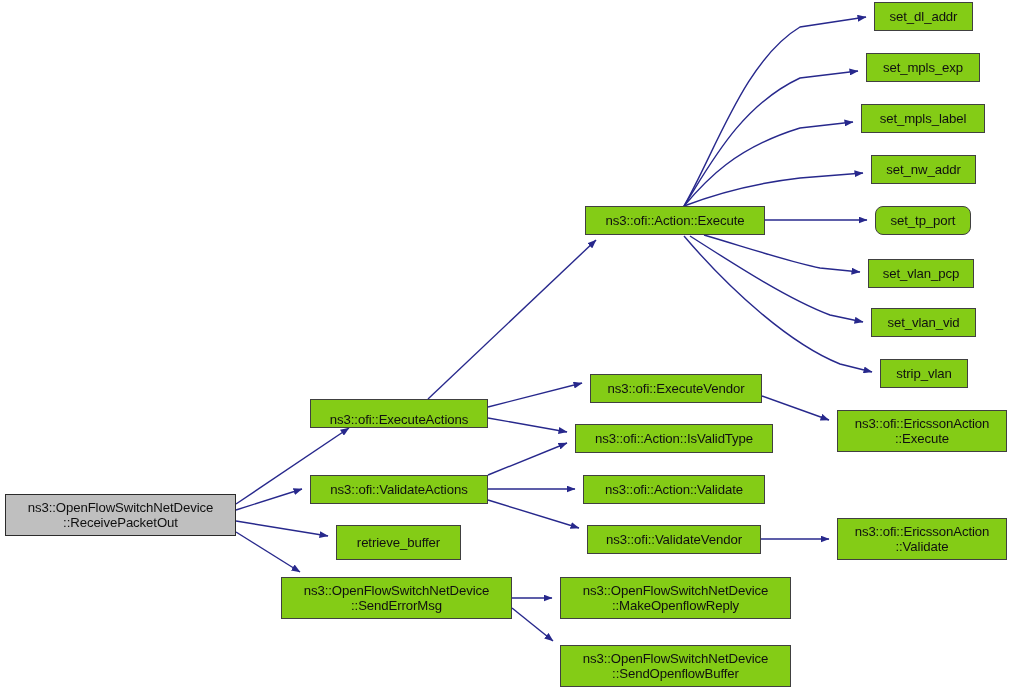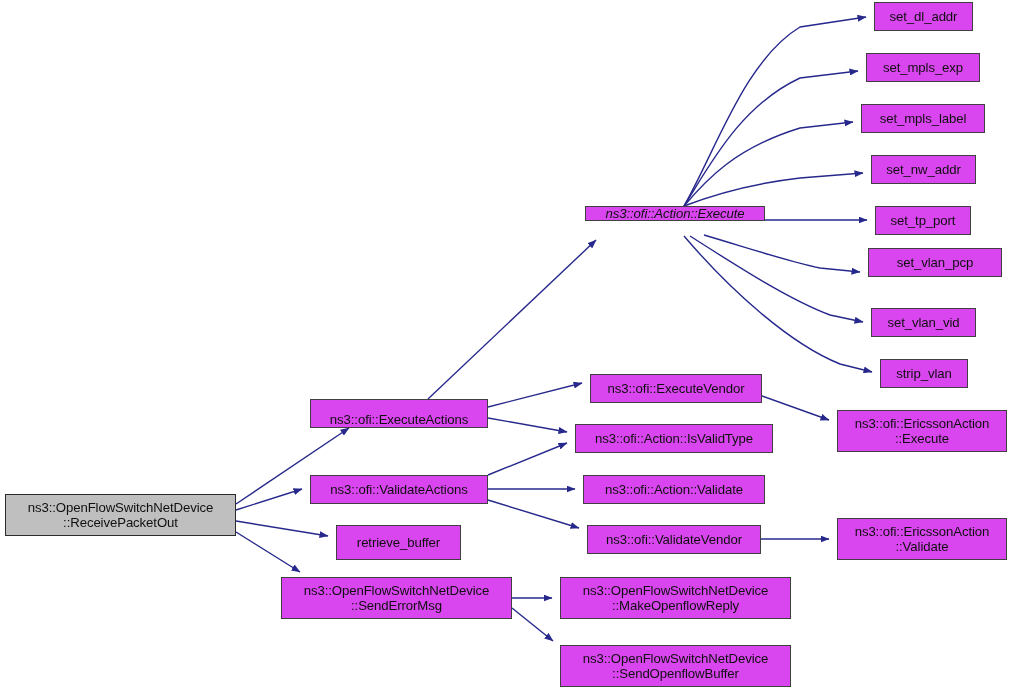--- a/index.html
+++ b/index.html
@@ -23,21 +23,21 @@
     left: 0;
     top: 0;
     width: 1015px;
     height: 690px;
     pointer-events: none;
   }
   .node {
     position: absolute;
     box-sizing: border-box;
     border: 1px solid #404040;
-    background: #d946ef;
+    background: #84cc16;
     color: #101010;
     display: flex;
     align-items: center;
     justify-content: center;
     text-align: center;
     font-size: 13.2px;
     line-height: 15.5px;
     letter-spacing: -0.1px;
     white-space: pre-line;
     z-index: 2;
@@ -84,31 +84,31 @@
       </g>
   </svg>
   <div id="node-layer">
       <div class="node root" style="left: 5px; top: 494px; width: 231px; height: 42px;"><span>ns3::OpenFlowSwitchNetDevice
 ::ReceivePacketOut</span></div>
       <div class="node" style="left: 310px; top: 399px; width: 178px; height: 29px; align-items: flex-end;"><span>ns3::ofi::ExecuteActions</span></div>
       <div class="node" style="left: 310px; top: 475px; width: 178px; height: 29px;"><span>ns3::ofi::ValidateActions</span></div>
       <div class="node" style="left: 336px; top: 525px; width: 125px; height: 35px;"><span>retrieve_buffer</span></div>
       <div class="node" style="left: 281px; top: 577px; width: 231px; height: 42px;"><span>ns3::OpenFlowSwitchNetDevice
 ::SendErrorMsg</span></div>
-      <div class="node" style="left: 585px; top: 206px; width: 180px; height: 15px; font-style: italic;"><span>ns3::ofi::Action::Execute</span></div>
+      <div class="node" style="left: 585px; top: 206px; width: 180px; height: 29px;"><span>ns3::ofi::Action::Execute</span></div>
       <div class="node" style="left: 590px; top: 374px; width: 172px; height: 29px;"><span>ns3::ofi::ExecuteVendor</span></div>
       <div class="node" style="left: 575px; top: 424px; width: 198px; height: 29px;"><span>ns3::ofi::Action::IsValidType</span></div>
       <div class="node" style="left: 583px; top: 475px; width: 182px; height: 29px;"><span>ns3::ofi::Action::Validate</span></div>
       <div class="node" style="left: 587px; top: 525px; width: 174px; height: 29px;"><span>ns3::ofi::ValidateVendor</span></div>
       <div class="node" style="left: 874px; top: 2px; width: 99px; height: 29px;"><span>set_dl_addr</span></div>
       <div class="node" style="left: 866px; top: 53px; width: 114px; height: 29px;"><span>set_mpls_exp</span></div>
       <div class="node" style="left: 861px; top: 104px; width: 124px; height: 29px;"><span>set_mpls_label</span></div>
       <div class="node" style="left: 871px; top: 155px; width: 105px; height: 29px; text-align: right;"><span>set_nw_addr</span></div>
-      <div class="node" style="left: 875px; top: 206px; width: 96px; height: 29px;"><span>set_tp_port</span></div>
-      <div class="node" style="left: 868px; top: 248px; width: 134px; height: 29px;"><span>set_vlan_pcp</span></div>
+      <div class="node" style="left: 875px; top: 206px; width: 96px; height: 29px; border-radius: 8px;"><span>set_tp_port</span></div>
+      <div class="node" style="left: 868px; top: 259px; width: 106px; height: 29px;"><span>set_vlan_pcp</span></div>
       <div class="node" style="left: 871px; top: 308px; width: 105px; height: 29px;"><span>set_vlan_vid</span></div>
       <div class="node" style="left: 880px; top: 359px; width: 88px; height: 29px;"><span>strip_vlan</span></div>
       <div class="node" style="left: 837px; top: 410px; width: 170px; height: 42px;"><span>ns3::ofi::EricssonAction
 ::Execute</span></div>
       <div class="node" style="left: 837px; top: 518px; width: 170px; height: 42px;"><span>ns3::ofi::EricssonAction
 ::Validate</span></div>
       <div class="node" style="left: 560px; top: 577px; width: 231px; height: 42px;"><span>ns3::OpenFlowSwitchNetDevice
 ::MakeOpenflowReply</span></div>
       <div class="node" style="left: 560px; top: 645px; width: 231px; height: 42px;"><span>ns3::OpenFlowSwitchNetDevice
 ::SendOpenflowBuffer</span></div>

